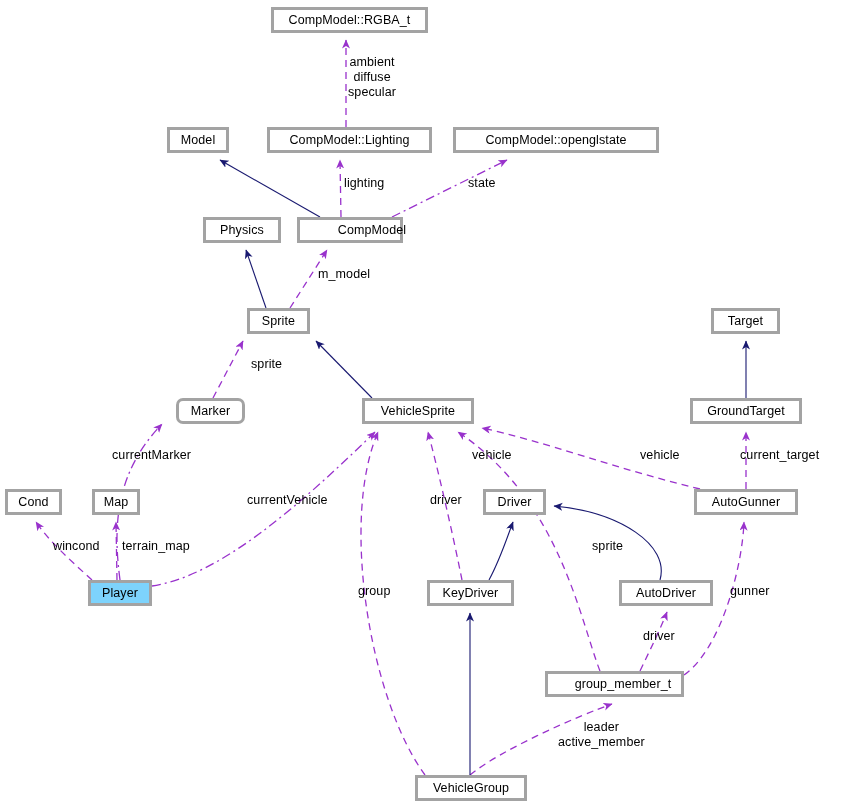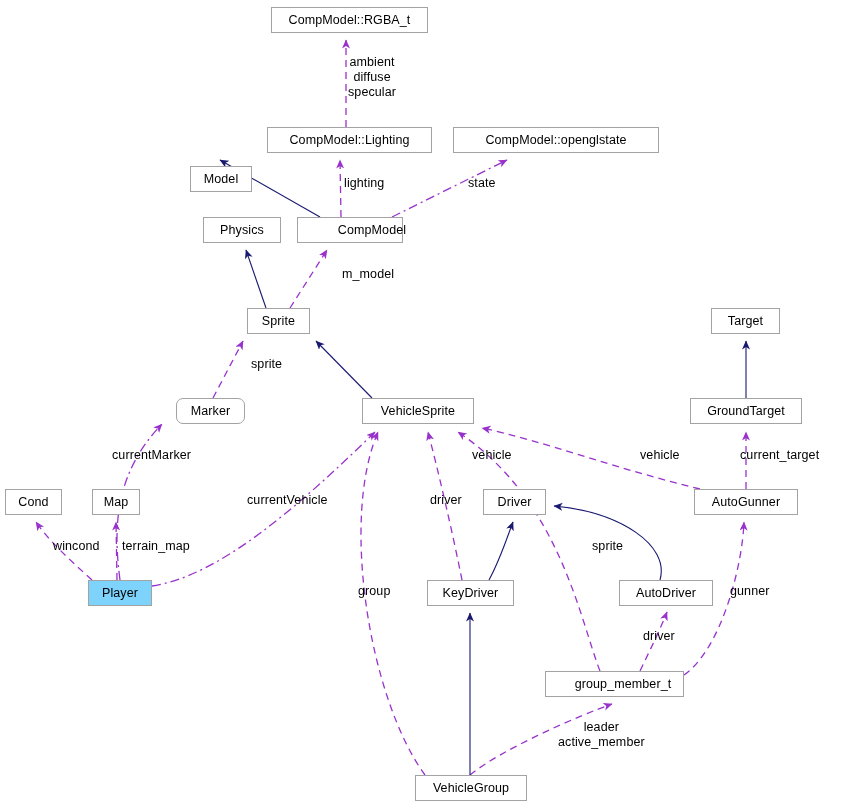--- a/index.html
+++ b/index.html
@@ -21,21 +21,21 @@
     position: absolute;
     left: 0;
     top: 0;
     width: 845px;
     height: 805px;
     pointer-events: none;
   }
   .node {
     position: absolute;
     box-sizing: border-box;
-    border: 1px solid #a3a3a3;
+    border: 3px solid #a3a3a3;
     background: #ffffff;
     color: #000000;
     font-size: 12.5px;
     line-height: 1;
     display: flex;
     align-items: center;
     justify-content: center;
     white-space: nowrap;
     letter-spacing: 0.1px;
   }
@@ -119,21 +119,21 @@
       <path d="M489,580 C500,560 508,535 513,522" stroke="#191970" stroke-width="1.1" fill="none" marker-end="url(#arrow-inherit)"></path>
 
       <path d="M660,580 C670,545 620,512 554,506" stroke="#191970" stroke-width="1.1" fill="none" marker-end="url(#arrow-inherit)"></path>
 
       <path d="M470,775 L470,613" stroke="#191970" stroke-width="1.1" fill="none" marker-end="url(#arrow-inherit)"></path>
     </g>
   </svg>
 
   <div class="node" style="left:271px; top:7px; width:157px; height:26px;">CompModel::RGBA_t</div>
 
-  <div class="node" style="left:190px; top:127px; width:62px; height:26px;margin-top:39px;">Model</div>
+  <div class="node" style="left:167px; top:127px; width:62px; height:26px;">Model</div>
 
   <div class="node" style="left:267px; top:127px; width:165px; height:26px;">CompModel::Lighting</div>
 
   <div class="node" style="left:453px; top:127px; width:206px; height:26px;">CompModel::openglstate</div>
 
   <div class="node" style="left:203px; top:217px; width:78px; height:26px;">Physics</div>
 
   <div class="node" style="left:297px; top:217px; width:106px; height:26px;padding-left:44px;">CompModel</div>
 
   <div class="node" style="left:247px; top:308px; width:63px; height:26px;">Sprite</div>
@@ -163,21 +163,21 @@
   <div class="node" style="left:545px; top:671px; width:139px; height:26px;padding-left:17px;">group_member_t</div>
 
   <div class="node" style="left:415px; top:775px; width:112px; height:26px;">VehicleGroup</div>
 
   <div class="edge-label center" style="left:348px; top:55px;">ambient<br>diffuse<br>specular</div>
 
   <div class="edge-label" style="left:344px; top:176px;">lighting</div>
 
   <div class="edge-label" style="left:468px; top:176px;">state</div>
 
-  <div class="edge-label" style="left:318px; top:267px;margin-left:24px;">m_model</div>
+  <div class="edge-label" style="left:318px; top:267px;">m_model</div>
 
   <div class="edge-label" style="left:251px; top:357px;">sprite</div>
 
   <div class="edge-label" style="left:112px; top:448px;">currentMarker</div>
 
   <div class="edge-label" style="left:472px; top:448px;">vehicle</div>
 
   <div class="edge-label" style="left:640px; top:448px;">vehicle</div>
 
   <div class="edge-label" style="left:740px; top:448px;">current_target</div>

